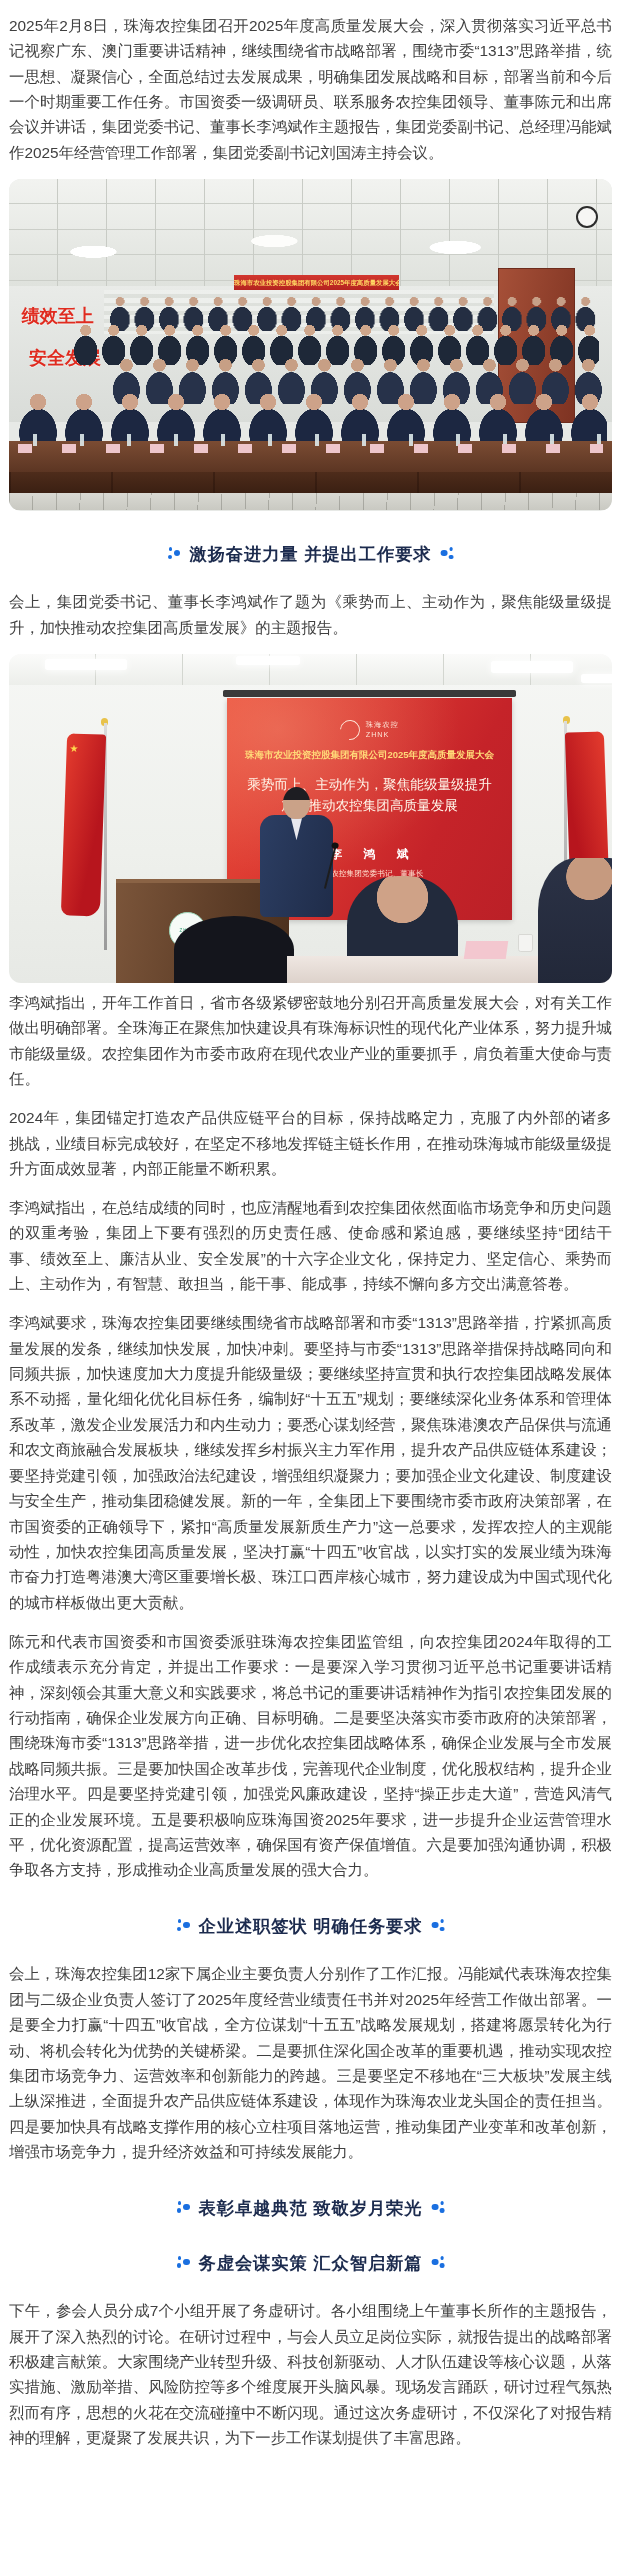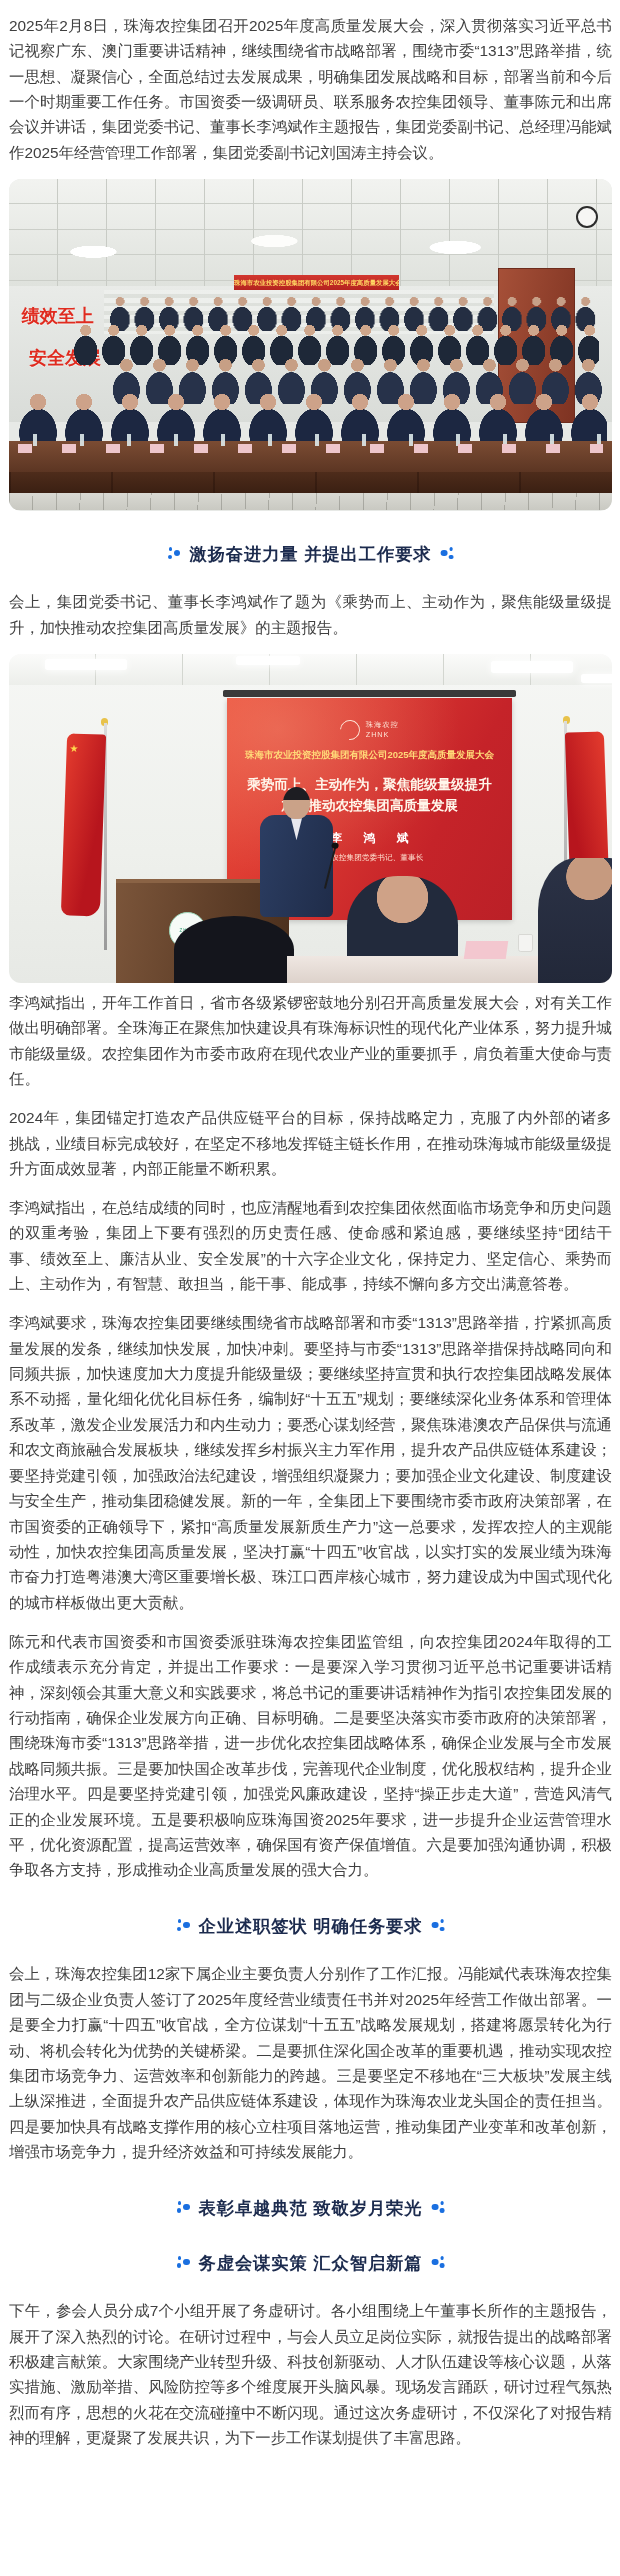--- a/index.html
+++ b/index.html
@@ -66,22 +66,22 @@
   .ph2-light { position:absolute; background:#ffffff; border-radius:2.7px; box-shadow:0 0 8.2px #ffffff; }
   .ph2-screenbar { position:absolute; left:214px; top:36px; width:293px; height:7.3px; background:#3a3a3a; border-radius:1.8px; }
   .ph2-screen { position:absolute; left:218px; top:44px; width:285px; height:222px; text-align:center; color:#fff;
     background:radial-gradient(ellipse at 18% 14%, rgba(255,205,165,.28), transparent 55%),
                linear-gradient(118deg,#ea4a38 0%,#d93630 40%,#c52329 70%,#bb2027 100%);
     box-shadow:0 1.8px 5.5px rgba(0,0,0,.2); }
   .slide-logo { display:flex; align-items:center; justify-content:center; gap:5.5px; margin-top:22px; }
   .slide-logo .ring { width:18px; height:18px; border:1.8px solid rgba(255,240,225,.9); border-left-color:transparent; border-radius:50%; transform:rotate(-40deg); }
   .slide-logo .ltxt { font-size:7.3px; color:rgba(255,240,225,.92); line-height:1.3; letter-spacing:0.9px; text-align:left; }
   .slide-heading { font-size:9.5px; font-weight:bold; color:#ffd978; margin:9px 7.3px 11.8px; }
-  .slide-title { font-size:13.6px; font-weight:700; color:#fff6ea; line-height:1.6; }
-  .slide-name { font-size:11.8px; font-weight:bold; letter-spacing:9px; padding-left:9px; margin-top:14px; color:#ffffff; }
+  .slide-title { font-size:13.6px; font-weight:400; color:#fff6ea; line-height:1.6; }
+  .slide-name { font-size:11.8px; font-weight:bold; letter-spacing:9px; padding-left:9px; margin-top:30px; color:#ffffff; }
   .slide-role { font-size:7.7px; color:#ffe3d2; margin-top:6.4px; }
   .ph2-flag { position:absolute; width:51px; height:227px; }
   .ph2-flag.left { left:55px; top:69px; }
   .ph2-flag.right { left:547px; top:67px; transform:scaleX(-1); }
   .ph2-flag .pole { position:absolute; left:40px; top:0; width:2.7px; height:100%; background:linear-gradient(#dcdcdc,#9a9a9a); }
   .ph2-flag .ball { position:absolute; left:37px; top:-4.5px; width:7.3px; height:7.3px; border-radius:50%; background:#e8c24a; }
   .ph2-flag .cloth { position:absolute; left:0; top:11px; width:39px; height:182px; background:linear-gradient(100deg,#e43c2e,#b7151d 70%); border-radius:7.3px 3.6px 14.5px 9px; transform:rotate(2deg); }
   .ph2-flag .star { position:absolute; left:5.5px; top:20px; color:#ffd84d; font-size:10px; }
   .ph2-speaker-head { position:absolute; left:274px; top:133px; width:27px; height:32px; border-radius:50% 50% 46% 46%; background:linear-gradient(#1d1d22 40%, #caa288 42%); }
   .ph2-speaker-body { position:absolute; left:251px; top:161px; width:73px; height:102px; border-radius:14.5px 14.5px 5.5px 5.5px; background:linear-gradient(105deg,#2c3e63,#1f2c49); }

